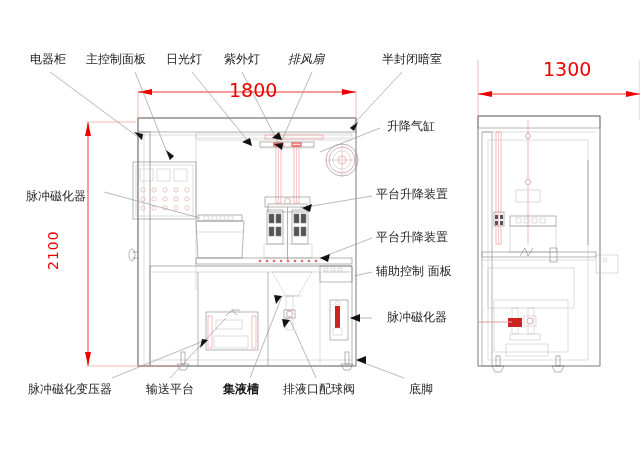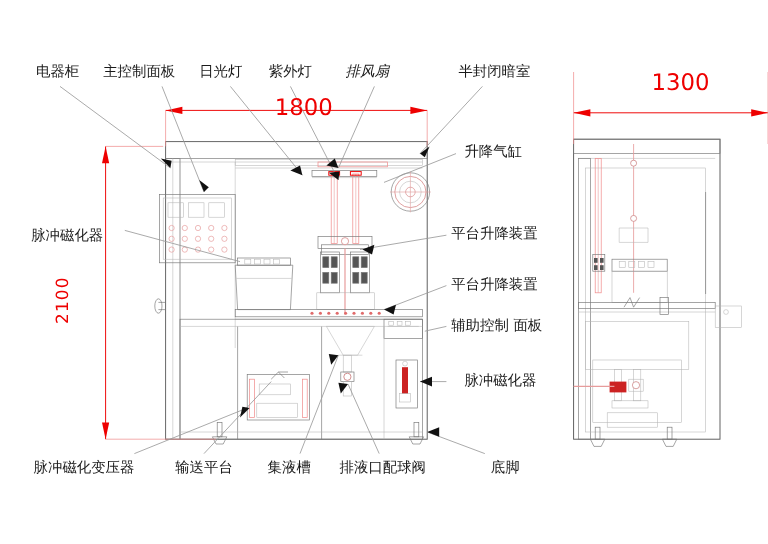--- a/index.html
+++ b/index.html
@@ -377,20 +377,20 @@
 
 <div class="lbl" style="left:367px;top:120px;">升降气缸</div>
 <div class="lbl" style="left:356px;top:188px;">平台升降装置</div>
 <div class="lbl" style="left:356px;top:231px;">平台升降装置</div>
 <div class="lbl" style="left:356px;top:265px;">辅助控制 面板</div>
 <div class="lbl" style="left:367px;top:311px;">脉冲磁化器</div>
 <div class="lbl" style="left:389px;top:383px;">底脚</div>
 
 <div class="lbl" style="left:8px;top:383px;text-align:right;">脉冲磁化变压器</div>
 <div class="lbl" style="left:126px;top:383px;">输送平台</div>
-<div class="lbl" style="left:203px;top:383px;">集液槽</div>
+<div class="lbl" style="left:203px;top:383px;font-weight:bold;">集液槽</div>
 <div class="lbl" style="left:263px;top:383px;">排液口配球阀</div>
 
 <div class="dim" style="left:209px;top:81px;">1800</div>
 <div class="dim vert" style="left:26px;top:270px;">2100</div>
 <div class="dim" style="left:523px;top:60px;">1300</div>
 
 </div>
 
 </body></html>

